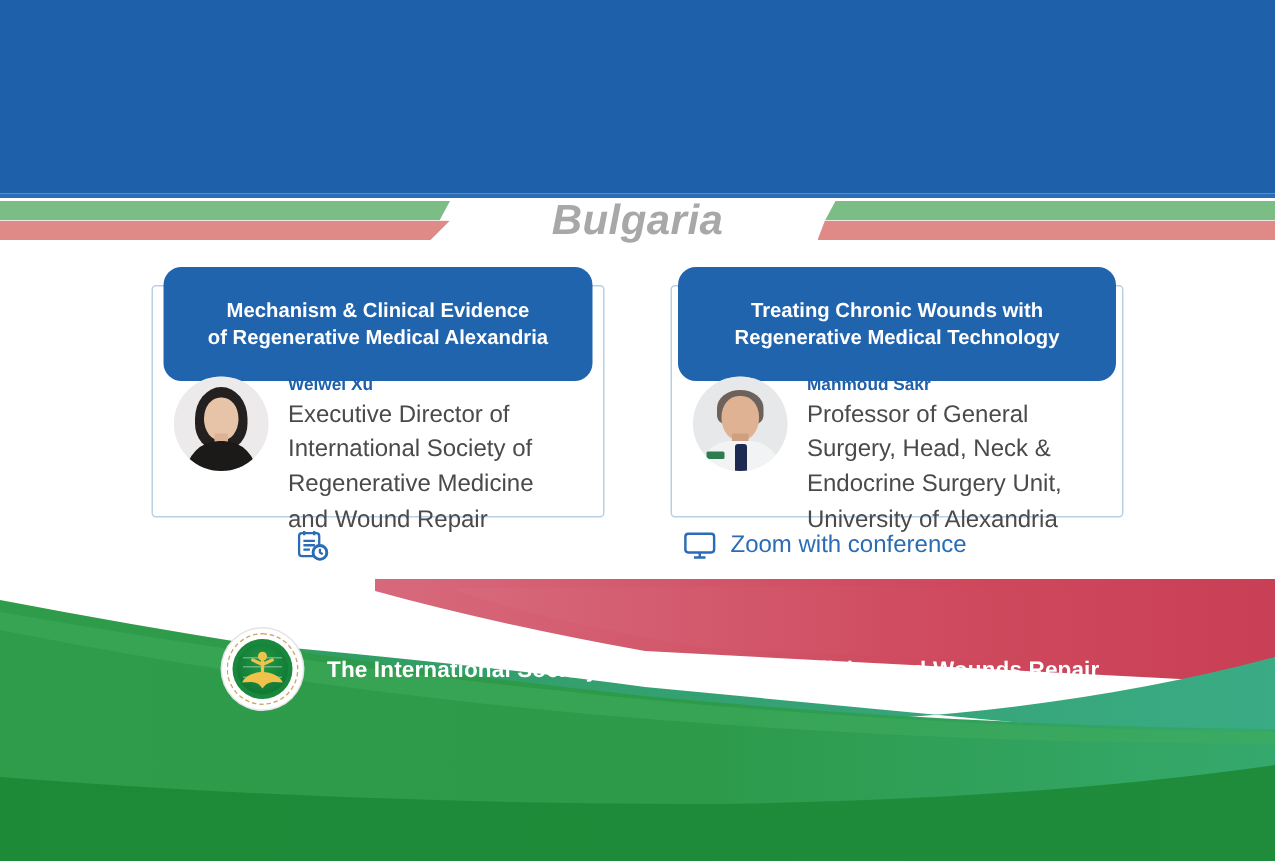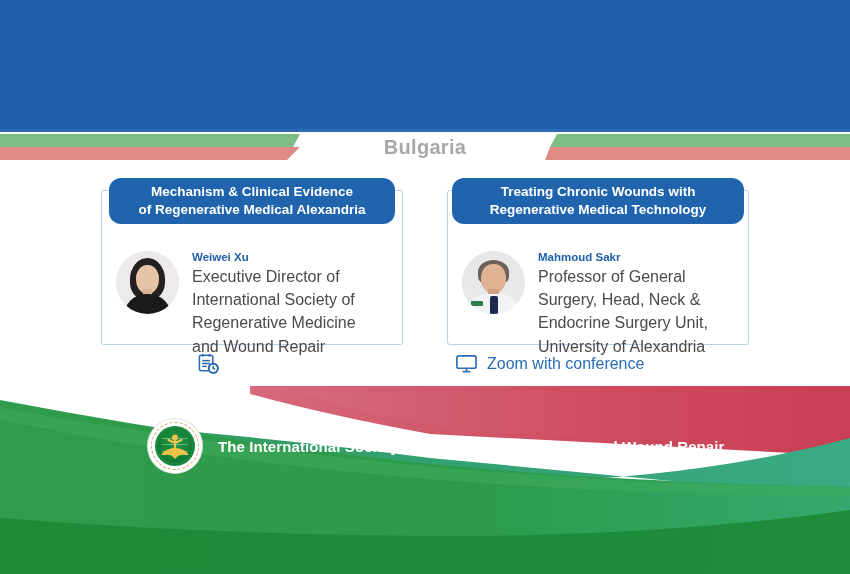--- a/index.html
+++ b/index.html
@@ -50,21 +50,21 @@
     clip-path:polygon(12px 0,305px 0,305px 13px,5px 13px);
   }
   .stripe-right .red{
     position:absolute;right:0;top:13px;width:305px;height:13px;
     background:#e08a87;
     clip-path:polygon(5px 0,305px 0,305px 13px,0 13px);
   }
   .bulgaria-label{
     position:absolute;left:0;top:129px;width:850px;height:36px;
     display:flex;align-items:center;justify-content:center;
-    font-size:20px;font-weight:bold;color:#a8a8a8;letter-spacing:0.3px;
+    font-size:28px;font-weight:bold;color:#a8a8a8;letter-spacing:0.3px;font-style:italic;
   }
 
   
   .middle{
     position:absolute;left:0;top:164px;width:850px;height:222px;background:#ffffff;
   }
 
   
   .card{
     position:absolute;top:190px;width:302px;height:155px;
@@ -74,21 +74,21 @@
   .card-1{left:101px;}
   .card-2{left:447px;}
 
   .card-header{
     position:absolute;left:50%;transform:translateX(-50%);top:-13px;
     width:286px;min-height:46px;
     background:#2064ae;border-radius:12px;
     display:flex;align-items:center;justify-content:center;
     text-align:center;
     color:#ffffff;font-size:13.5px;font-weight:bold;line-height:1.35;
-    padding:5px 10px;box-sizing:border-box;
+    padding:20px 10px;box-sizing:border-box;
   }
   .card-2 .card-header{width:292px;}
 
   .card-body{
     position:absolute;left:0;top:56px;width:100%;
     display:flex;align-items:flex-start;padding:0 14px;box-sizing:border-box;
   }
   .avatar{
     width:63px;height:63px;border-radius:50%;
     flex:0 0 63px;overflow:hidden;position:relative;
@@ -303,16 +303,16 @@
           <div class="logo-lat" style="top:15px"></div>
           <div class="logo-lat" style="top:22px"></div>
         </div>
         <svg class="logo-figure" width="30" height="28" viewBox="0 0 30 28">
           <circle cx="15" cy="4.5" r="3" fill="#f0c24a"></circle>
           <path d="M15 8 L15 17 M15 10 L8.5 7 M15 10 L21.5 7" stroke="#f0c24a" stroke-width="2.2" stroke-linecap="round" fill="none"></path>
           <path d="M15 15 C9 15 3 18 1.5 22 C6 22 11 20 15 26 C19 20 24 22 28.5 22 C27 18 21 15 15 15 Z" fill="#f0c24a"></path>
         </svg>
       </div>
     </div>
-    <div class="footer-text">The International Society of Regenerative Medicine and Wound Repair</div>
+    <div class="footer-text">The International Society of Regenerative Medicine and Wounds Repair</div>
   </div>
 
 </div>
 
 </body></html>

